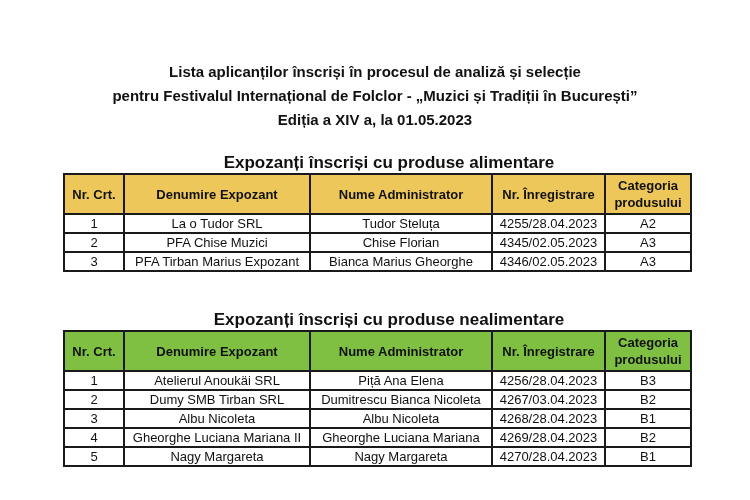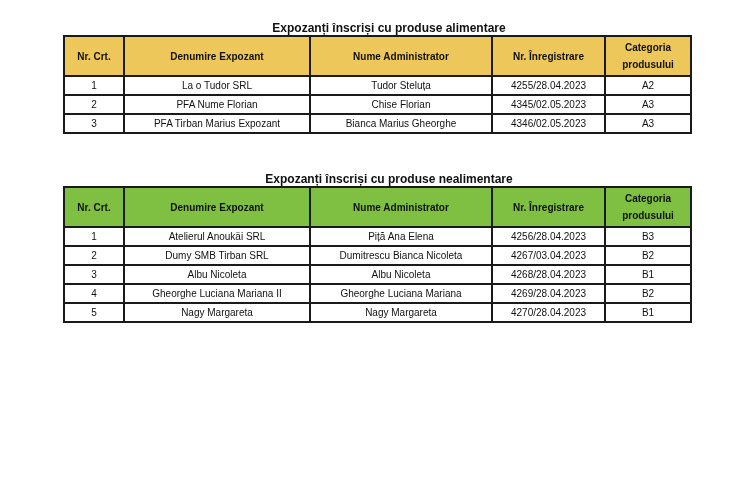--- a/index.html
+++ b/index.html
@@ -24,37 +24,37 @@
     text-align: center;
     font-weight: bold;
     font-size: 15px;
     line-height: 24px;
   }
   .section {
     text-align: center;
   }
   .section-heading {
     font-weight: bold;
-    font-size: 12px;
+    font-size: 17px;
     text-align: center;
     margin: 0;
     padding-left: 28px;
   }
   .heading-food {
     margin-top: 21px;
   }
   .heading-nonfood {
     margin-top: 38px;
   }
   table.reg-table {
     border-collapse: collapse;
     table-layout: fixed;
     width: 627px;
     margin: 0 0 12px 63px;
-    font-size: 10px;
+    font-size: 13px;
     padding-left: 6px;
   }
   .table-food { margin-top: 25px; }
   .table-nonfood { margin-top: 20px; }
   table.reg-table th,
   table.reg-table td {
     border: 2px solid #1a1a1a;
     text-align: center;
     vertical-align: middle;
     padding: 0 3px;
@@ -75,20 +75,25 @@
   col.c-den  { width: 186px; }
   col.c-adm  { width: 182px; }
   col.c-inr  { width: 113px; }
   col.c-cat  { width: 86px; }
 </style>
 </head>
 <body>
 
 <div class="page">
 
+  <div class="doc-title">
+    <div>Lista aplicanților înscriși în procesul de analiză și selecție</div>
+    <div>pentru Festivalul Internațional de Folclor - „Muzici și Tradiții în București”</div>
+    <div>Ediția a XIV a, la 01.05.2023</div>
+  </div>
 
   <div class="section">
     <p class="section-heading heading-food">Expozanți înscriși cu produse alimentare</p>
     <table class="reg-table table-food">
       <colgroup>
         <col class="c-nr">
           <col class="c-den">
           <col class="c-adm">
           <col class="c-inr">
           <col class="c-cat">
@@ -105,21 +110,21 @@
       <tbody>
           <tr>
             <td>1</td>
             <td>La o Tudor SRL</td>
             <td>Tudor Steluța</td>
             <td>4255/28.04.2023</td>
             <td>A2</td>
           </tr>
           <tr>
             <td>2</td>
-            <td>PFA Nume Florian</td>
+            <td>PFA Chise Muzici</td>
             <td>Chise Florian</td>
             <td>4345/02.05.2023</td>
             <td>A3</td>
           </tr>
           <tr>
             <td>3</td>
             <td>PFA Tirban Marius Expozant</td>
             <td>Bianca Marius Gheorghe</td>
             <td>4346/02.05.2023</td>
             <td>A3</td>

